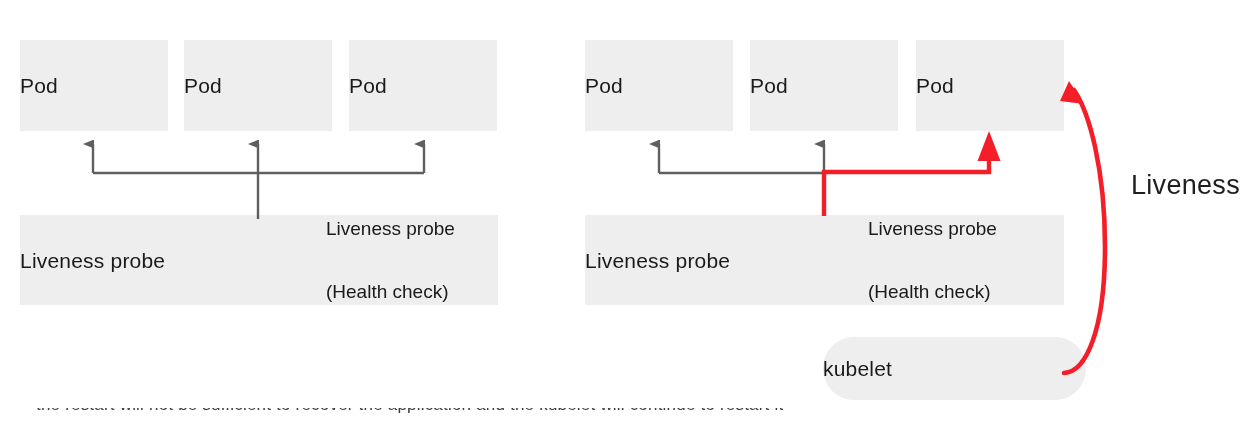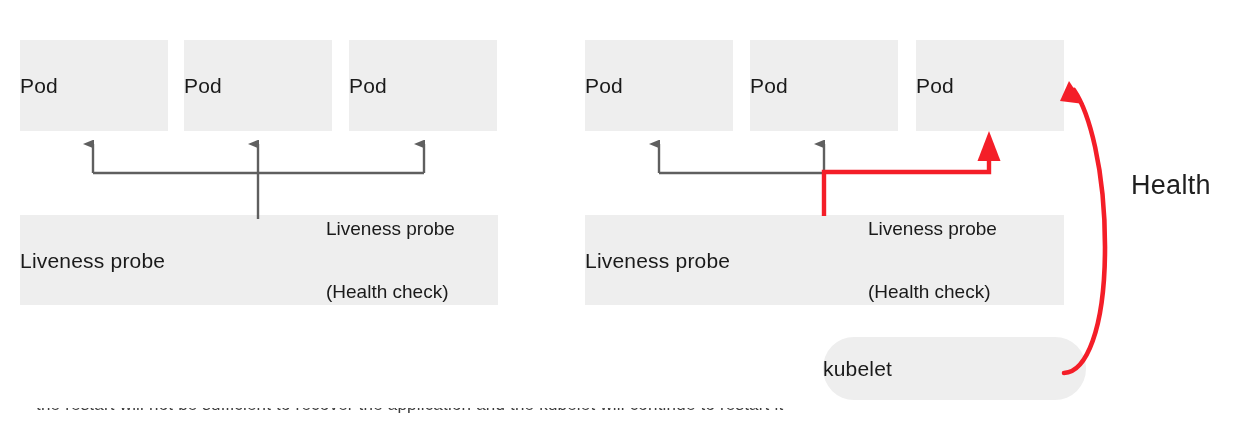--- a/index.html
+++ b/index.html
@@ -127,21 +127,21 @@
 
   <div class="caption" style="left:868px; top:176px;">
     <div>Liveness probe</div>
     <div>(Health check)</div>
   </div>
 
   <div class="box kubelet-box" style="left:823px; top:337px; width:263px;border-radius:31px;">
     <span class="box-label">kubelet</span>
   </div>
 
-  <div class="restart-label" style="left:1131px; top:172px;">Health</div>
+  <div class="restart-label" style="left:1131px; top:172px;">Liveness</div>
 
   <svg class="overlay" viewBox="0 0 1242 436">
     <defs>
       <marker id="grayhead" markerWidth="9" markerHeight="11" refX="4.5" refY="10" orient="auto" markerUnits="userSpaceOnUse">
         <path d="M4.5,0 L9,11 L0,11 Z" fill="#5f5f5f"></path>
       </marker>
       <marker id="redhead-small" markerWidth="13" markerHeight="14" refX="6.5" refY="12" orient="auto" markerUnits="userSpaceOnUse">
         <path d="M6.5,0 L13,14 L0,14 Z" fill="#f41e28"></path>
       </marker>
     </defs>

